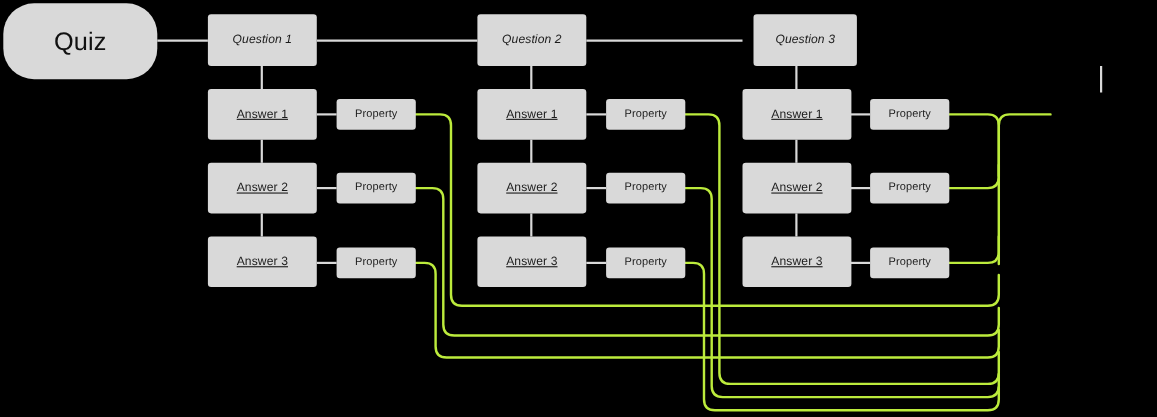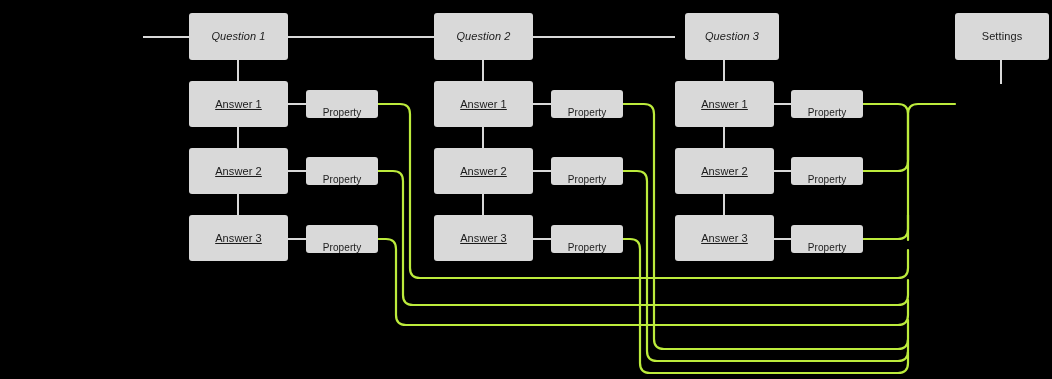--- a/index.html
+++ b/index.html
@@ -33,21 +33,21 @@
     line-height:1.15;
     letter-spacing:0.1px;
   }
   .node.root{
     border-radius:28px;
     font-size:23px;
     color:#111;
   }
   .node.question{ font-size:11px;font-style:italic; }
   .node.answer{ font-size:11px;text-decoration:underline; }
-  .node.property{ font-size:10px;align-items:flex-end; }
+  .node.property{ font-size:10px; }
   .node.settings{ font-size:11px; }
   .node.custom{
     font-size:11px;
     background:#BCEB3C;
     color:#111;
     border-radius:3px;
   }
 </style>
 </head>
 <body>
@@ -102,20 +102,23 @@
       <path d="M 378 239 L 386 239 Q 396 239 396 249 L 396 315 Q 396 325 406 325 L 898 325 Q 908 325 908 315 L 908 300"></path>
 
       <path d="M 623 104 L 644 104 Q 654 104 654 114 L 654 339 Q 654 349 664 349 L 898 349 Q 908 349 908 339 L 908 320"></path>
 
       <path d="M 623 171 L 637 171 Q 647 171 647 181 L 647 351 Q 647 361 657 361 L 898 361 Q 908 361 908 351 L 908 340"></path>
 
       <path d="M 623 239 L 630 239 Q 640 239 640 249 L 640 363 Q 640 373 650 373 L 898 373 Q 908 373 908 363 L 908 352"></path>
     </g>
   </svg>
 
+  <div class="node root" style="left:3px;top:3px;width:140px;height:69px;">
+    <span>Quiz</span>
+  </div>
 
   <div class="node question" style="left:189px;top:13px;width:99px;height:47px;">
     <span>Question 1</span>
   </div>
   <div class="node answer" style="left:189px;top:81px;width:99px;height:46px;">
     <span>Answer 1</span>
   </div>
   <div class="node answer" style="left:189px;top:148px;width:99px;height:46px;">
     <span>Answer 2</span>
   </div>
@@ -169,17 +172,14 @@
   <div class="node property" style="left:791px;top:90px;width:72px;height:28px;">
     <span>Property</span>
   </div>
   <div class="node property" style="left:791px;top:157px;width:72px;height:28px;">
     <span>Property</span>
   </div>
   <div class="node property" style="left:791px;top:225px;width:72px;height:28px;">
     <span>Property</span>
   </div>
 
-  <div class="node settings" style="left:955px;top:13px;width:94px;height:47px;">
-    <span>Settings</span>
-  </div>
 
 </div>
 
 </body></html>

